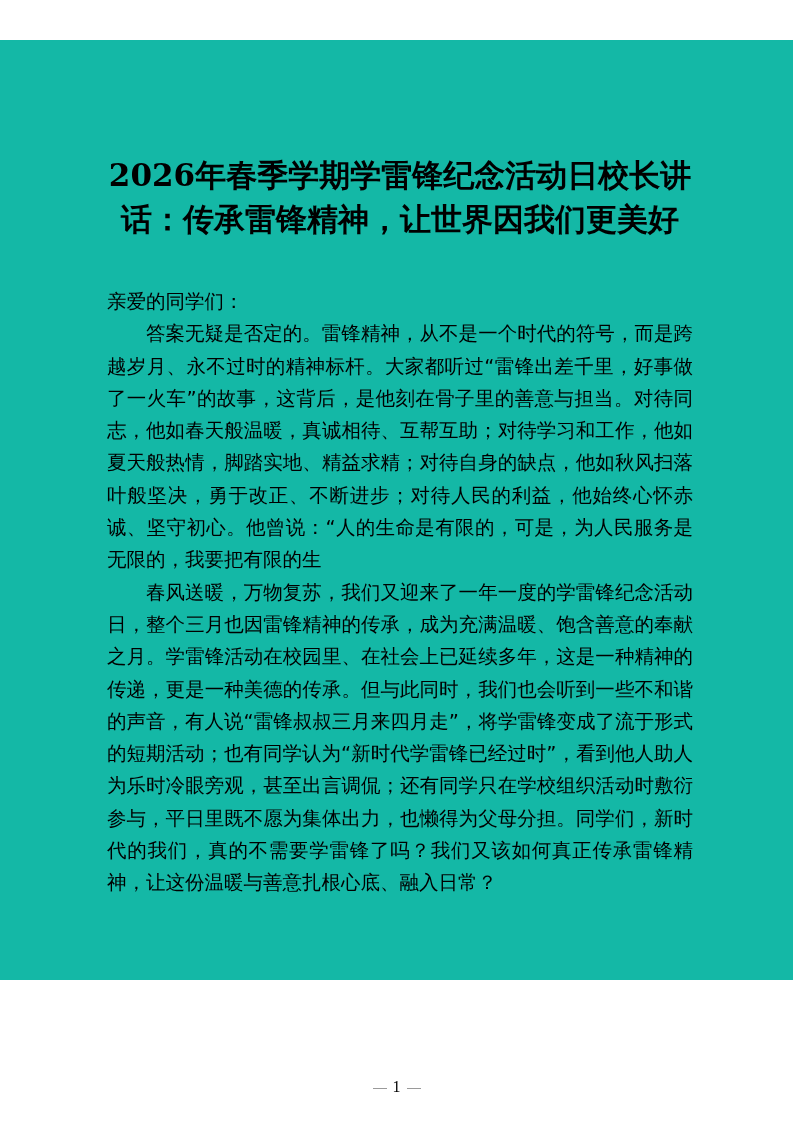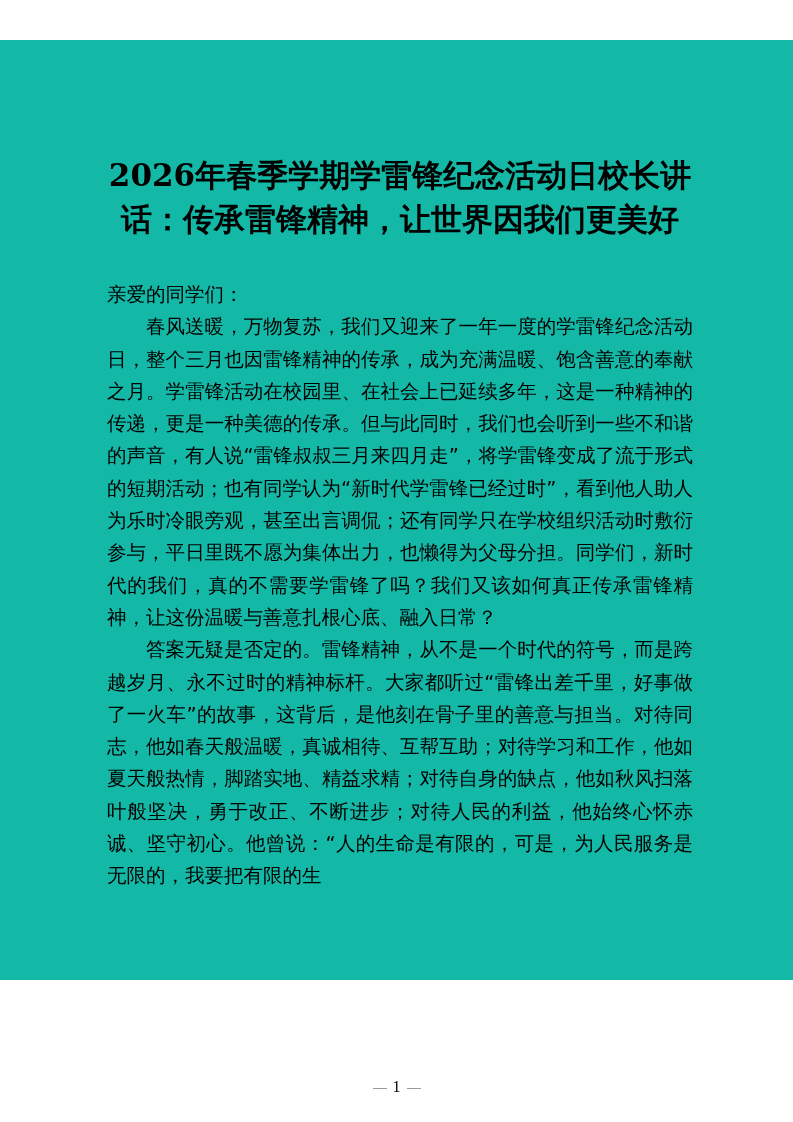--- a/index.html
+++ b/index.html
@@ -31,21 +31,21 @@
       font-weight: bold;
       font-size: 31px;
       line-height: 44px;
       text-align: center;
       letter-spacing: 0px;
       margin: 0;
     }
     .body {
       position: absolute;
       left: 107px;
-      top: 239px;
+      top: 246px;
       width: 586px;
       font-family: "DejaVu Sans", "Liberation Sans", sans-serif;
       font-size: 19.5px;
       line-height: 32.3px;
       text-align: justify;
       text-align-last: left;
     }
     .body p {
       margin: 0;
       padding: 0;
@@ -73,20 +73,20 @@
     }
   </style>
 </head>
 <body>
 
 <div class="page">
   <h1 class="title">2026年春季学期学雷锋纪念活动日校长讲话：传承雷锋精神，让世界因我们更美好</h1>
 
   <div class="body">
     <p>亲爱的同学们：</p>
+    <p class="indent">答案无疑是否定的。雷锋精神，从不是一个时代的符号，而是跨越岁月、永不过时的精神标杆。大家都听过“雷锋出差千里，好事做了一火车”的故事，这背后，是他刻在骨子里的善意与担当。对待同志，他如春天般温暖，真诚相待、互帮互助；对待学习和工作，他如夏天般热情，脚踏实地、精益求精；对待自身的缺点，他如秋风扫落叶般坚决，勇于改正、不断进步；对待人民的利益，他始终心怀赤诚、坚守初心。他曾说：“人的生命是有限的，可是，为人民服务是无限的，我要把有限的生</p>
     <p class="indent">春风送暖，万物复苏，我们又迎来了一年一度的学雷锋纪念活动日，整个三月也因雷锋精神的传承，成为充满温暖、饱含善意的奉献之月。学雷锋活动在校园里、在社会上已延续多年，这是一种精神的传递，更是一种美德的传承。但与此同时，我们也会听到一些不和谐的声音，有人说“雷锋叔叔三月来四月走”，将学雷锋变成了流于形式的短期活动；也有同学认为“新时代学雷锋已经过时”，看到他人助人为乐时冷眼旁观，甚至出言调侃；还有同学只在学校组织活动时敷衍参与，平日里既不愿为集体出力，也懒得为父母分担。同学们，新时代的我们，真的不需要学雷锋了吗？我们又该如何真正传承雷锋精神，让这份温暖与善意扎根心底、融入日常？</p>
-    <p class="indent">答案无疑是否定的。雷锋精神，从不是一个时代的符号，而是跨越岁月、永不过时的精神标杆。大家都听过“雷锋出差千里，好事做了一火车”的故事，这背后，是他刻在骨子里的善意与担当。对待同志，他如春天般温暖，真诚相待、互帮互助；对待学习和工作，他如夏天般热情，脚踏实地、精益求精；对待自身的缺点，他如秋风扫落叶般坚决，勇于改正、不断进步；对待人民的利益，他始终心怀赤诚、坚守初心。他曾说：“人的生命是有限的，可是，为人民服务是无限的，我要把有限的生</p>
   </div>
 
   <div class="footer">
     <span class="dash"></span><span>1</span><span class="dash"></span>
   </div>
 </div>
 
 </body></html>

